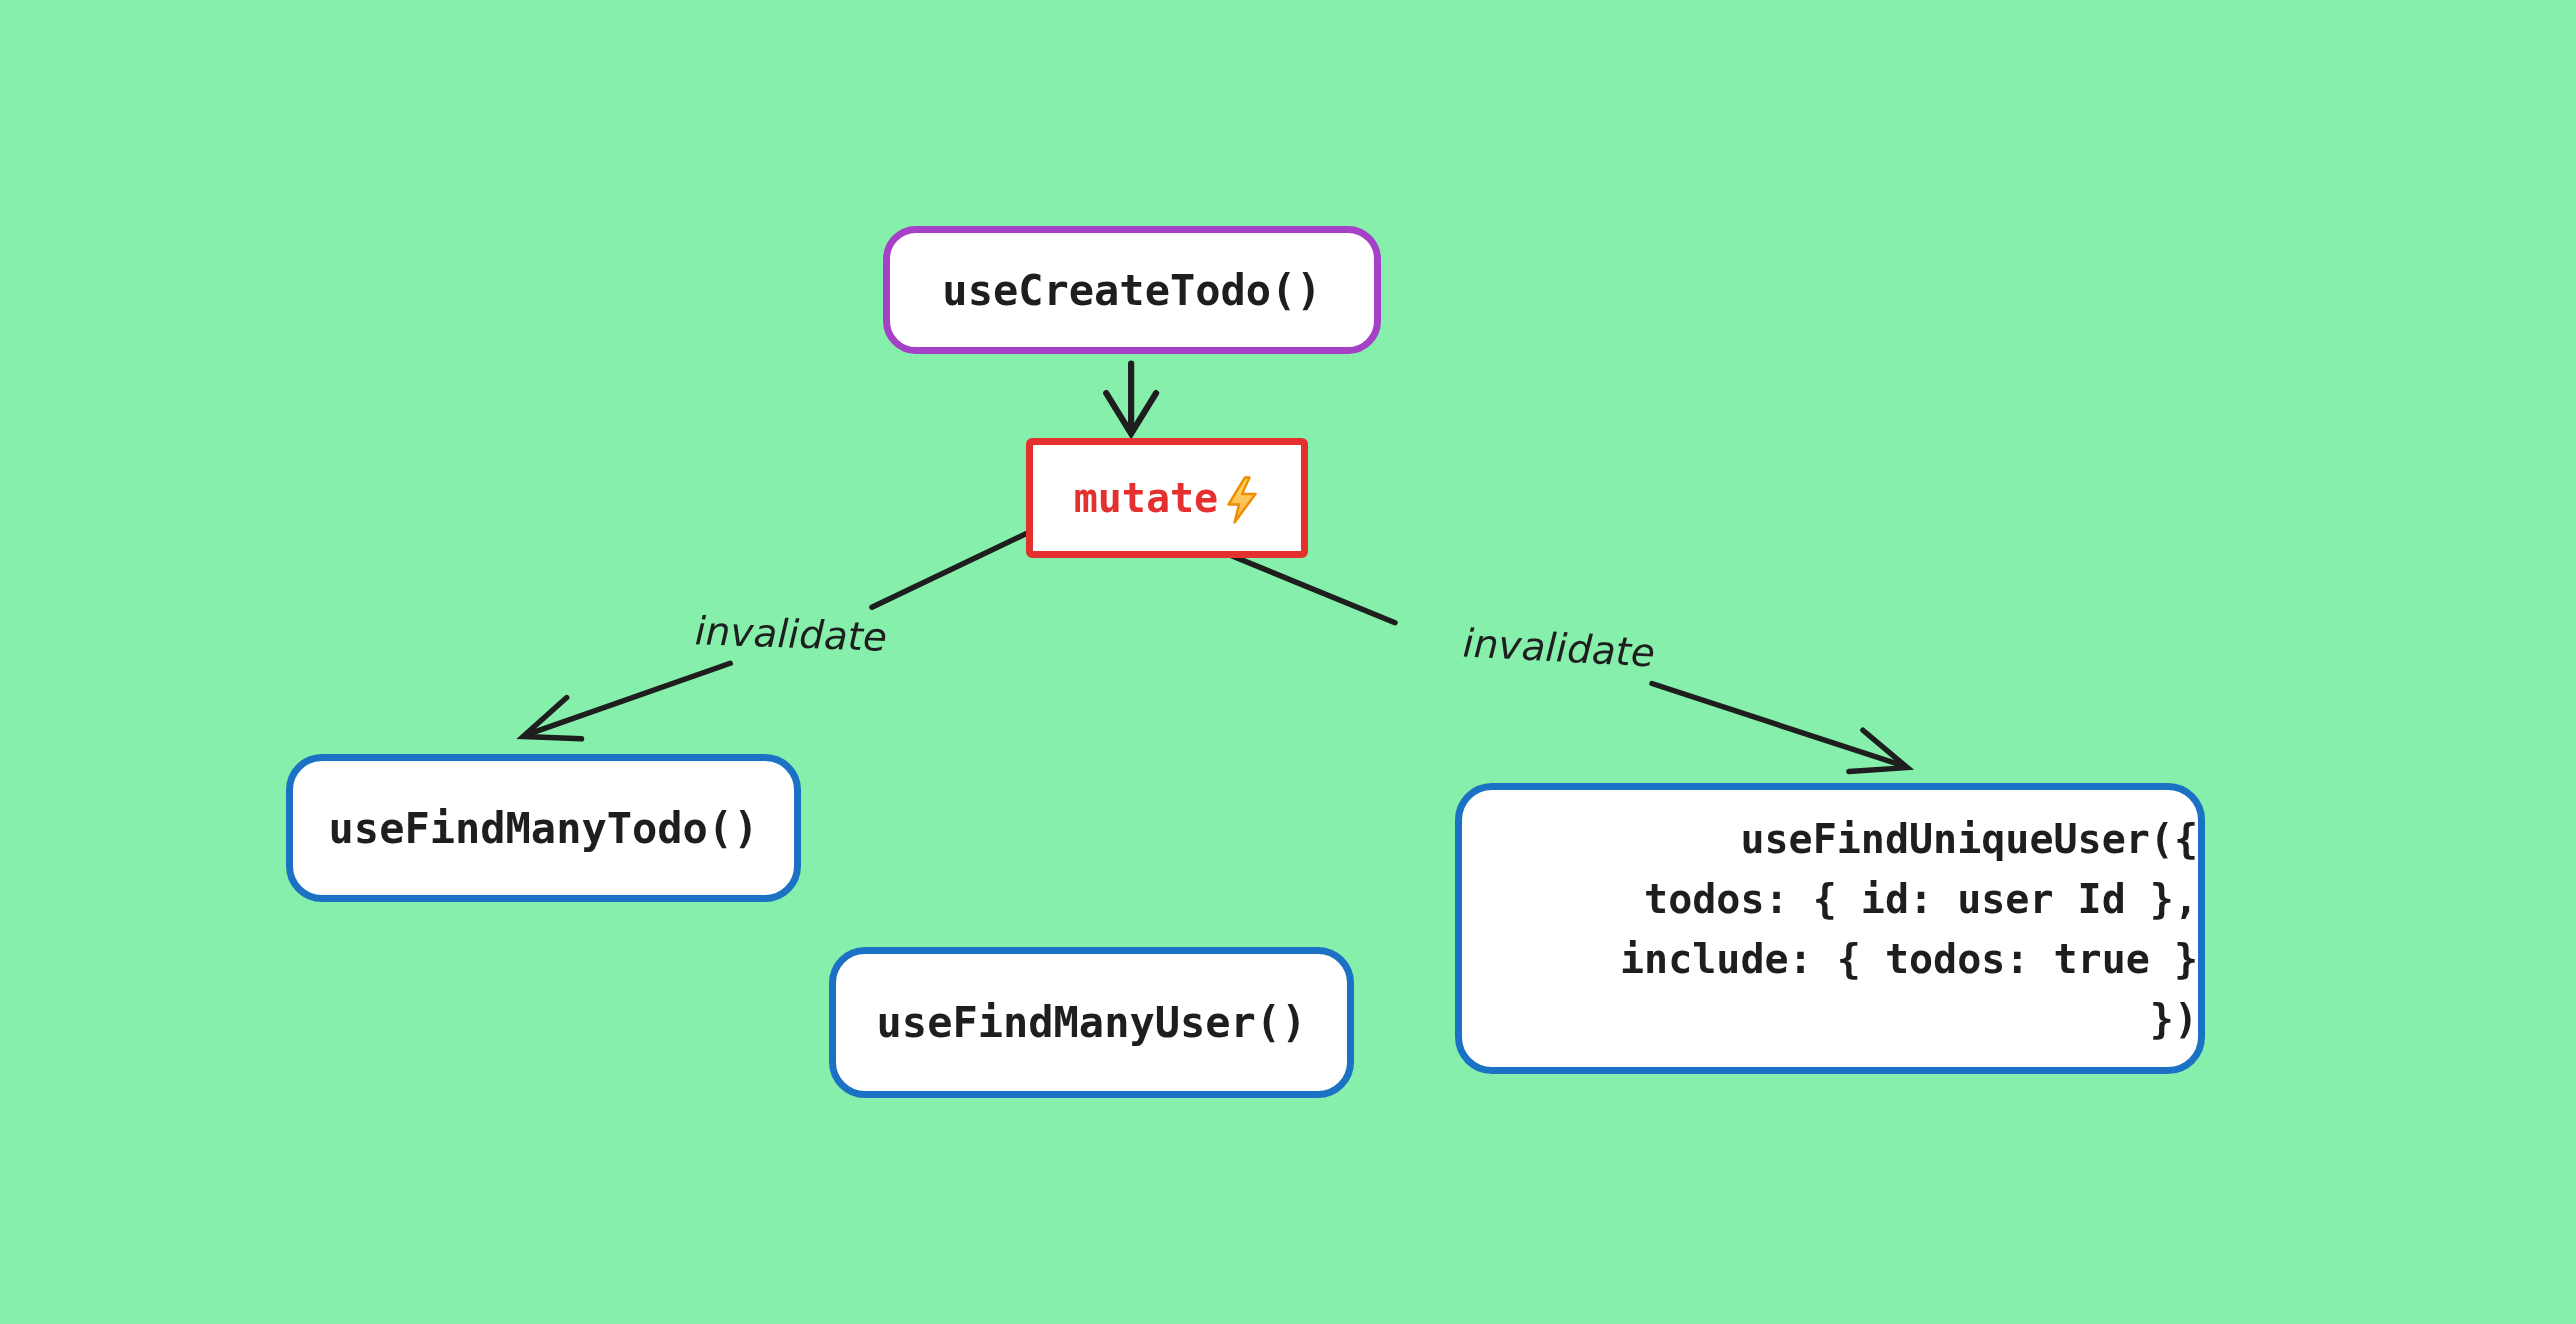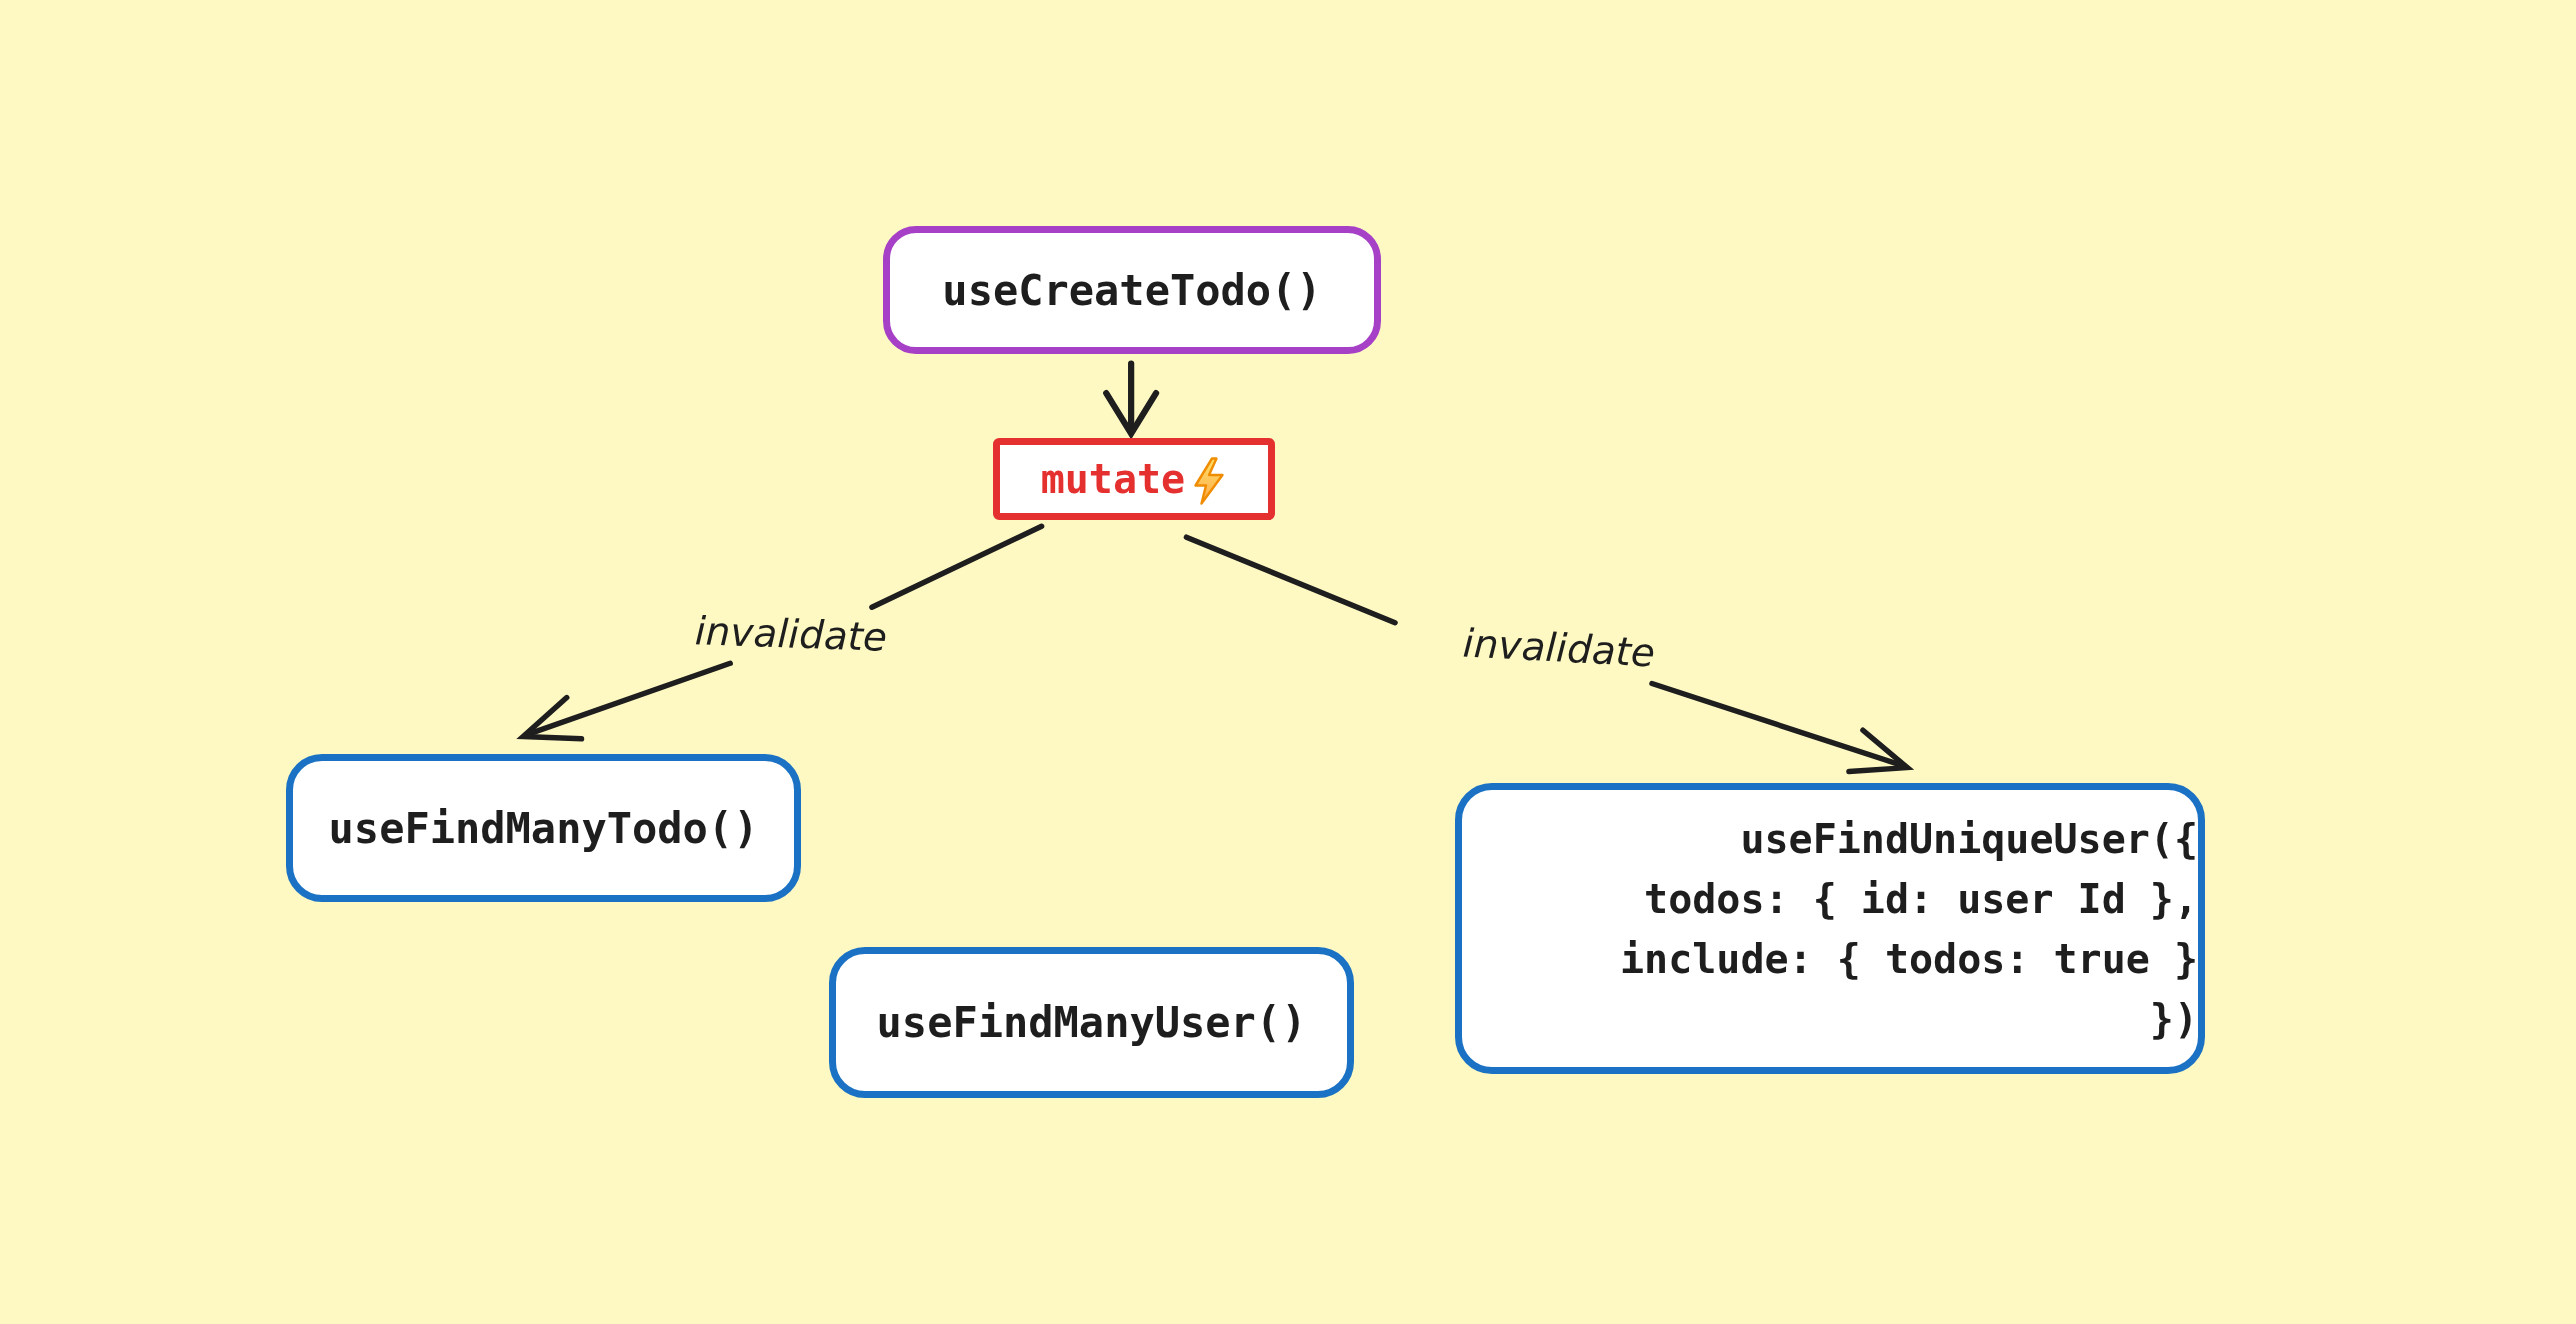--- a/index.html
+++ b/index.html
@@ -1,20 +1,20 @@
 <!DOCTYPE html>
 <html style="font-size:12.5px"><head>
 <meta charset="utf-8">
 <style>
   html, body { margin: 0; padding: 0; background: #ffffff; }
   .canvas {
     position: relative;
     width: 2576px;
     height: 1325px;
-    background: #fef9c3;
+    background: #86efac;
     overflow: hidden;
     font-family: "DejaVu Sans", sans-serif;
     color: #1e1e1e;
   }
   .arrows {
     position: absolute;
     left: 0; top: 0;
     width: 2576px; height: 1325px;
   }
   .node {
@@ -30,21 +30,21 @@
     font-weight: bold;
     color: #1e1e1e;
     white-space: pre;
   }
   .node-create {
     left: 883px; top: 226px; width: 498px; height: 128px;
     border: 7.8px solid #a640c6; border-radius: 33px;
   }
   .node-create .mono { font-size: 42px; }
   .node-mutate {
-    left: 993px; top: 438px; width: 282px; height: 82px;
+    left: 1026px; top: 438px; width: 282px; height: 120px;
     border: 7px solid #e53030; border-radius: 6.2px;
     gap: 6.2px;
   }
   .node-mutate .mono { font-size: 40px; color: #e53030; }
   .bolt { width: 36px; height: 48px; margin-top: 3.1px; }
   .node-find-many-todo {
     left: 286px; top: 754px; width: 515px; height: 148px;
     border: 7.8px solid #1b72c4; border-radius: 36px;
   }
   .node-find-many-todo .mono { font-size: 42px; }

